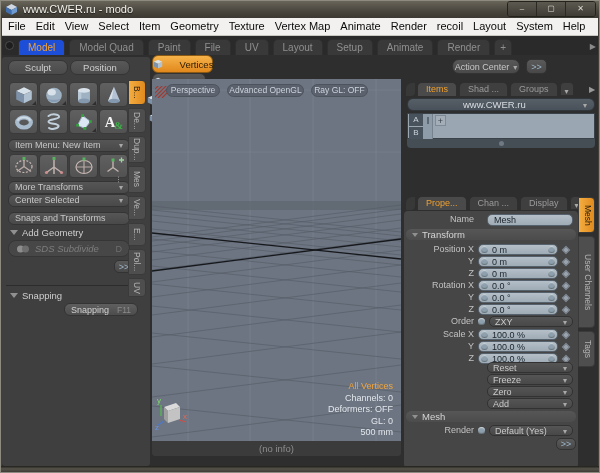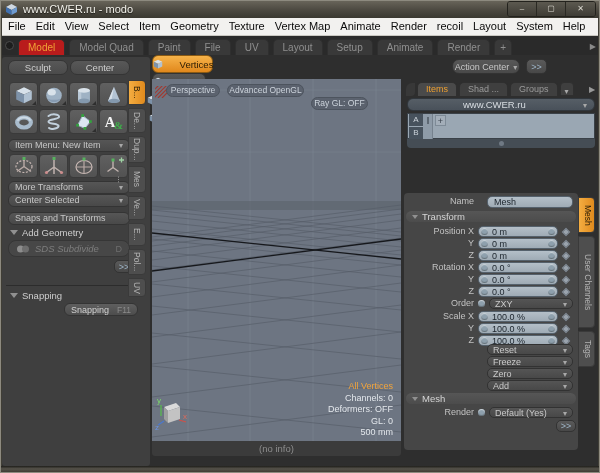--- a/index.html
+++ b/index.html
@@ -16,21 +16,21 @@
   .win-btns { position:absolute; right:4px; top:1px; display:flex; border:1px solid #23221d; border-radius:3px; overflow:hidden; }
   .win-btn { width:29px; height:14px; background:linear-gradient(#5c5950,#3e3c35); border-right:1px solid #2a2923; color:#dddbd2; font-size:8px; line-height:14px; text-align:center; }
   .win-btn:last-child { border-right:none; }
 
   .menubar { left:0; top:18px; width:600px; height:18px; background:#f2f1ef; border-bottom:1px solid #c9c7c1; display:flex; align-items:center; padding-left:3px; }
   .menu-item { font-size:11px; color:#0a0a0a; padding:0 5px; line-height:17px; }
 
   .layout-tabs { left:0; top:36px; width:600px; height:19px; background:#2a2a2a; display:flex; align-items:flex-end; }
   .lt-corner { width:9px; height:9px; border-radius:50%; background:#1d1d1d; border:1px solid #4b4b4b; margin:0 4px 5px 5px; }
   .l-tab { height:16px; line-height:16px; font-size:10px; color:#8f8f8f; background:#393939; border:1px solid #2f2f2f; border-bottom:none; border-radius:5px 5px 0 0; padding:0 9px; margin-right:4px; }
-  .l-tab.active { background:#b91c1c; color:#f0a235; }
+  .l-tab.active { background:#1d4ed8; color:#f0a235; }
   .lt-arrow { position:absolute; right:4px; top:42px; color:#8a8a8a; font-size:8px; }
 
   .frame-left { left:0; top:18px; width:2px; height:449px; background:#403e36; }
   .frame-right { left:598px; top:18px; width:2px; height:449px; background:#403e36; }
   .frame-bottom { left:0; top:466px; width:600px; height:7px; background:linear-gradient(#1f1e1a,#55524a 40%,#37352e); }
 
   .main { left:0; top:55px; width:600px; height:411px; background:#2e2e2e; }
   .main > * { position:absolute; }
 
   
@@ -86,21 +86,21 @@
   .scene-drop { left:3px; top:18px; width:188px; height:13px; background:linear-gradient(#565e66,#49515a); border:1px solid #31373d; border-radius:6px; display:flex; align-items:center; padding:0 7px; color:#d7dce1; font-size:9.5px; }
   .scene-drop .grow { flex:1;margin-left:48px; }
   .item-list { left:3px; top:33px; width:188px; height:26px; background:#9aa7b3; border:1px solid #3a4148; position:absolute; }
   .il-cell { position:absolute; background:#47525d; color:#ccd3da; font-size:8px; text-align:center; line-height:12px; }
   .il-icon-col { position:absolute; left:15px; top:0; width:10px; height:26px; background:#8e9ba8; border-right:1px solid #76828e; }
   .il-icon-col::after { content:""; position:absolute; left:4px; top:3px; width:2px; height:7px; background:#5d6873; }
   .il-plus { position:absolute; left:27px; top:1px; width:11px; height:11px; color:#39424c; font-size:9px; line-height:11px; text-align:center; border:1px solid #7e8b97; background:#a3aeb9; }
   .il-scroll { left:3px; top:59px; width:188px; height:9px; background:#454d55; border-radius:0 0 4px 4px; position:absolute; }
   .il-scroll::after { content:""; position:absolute; left:50%; top:2px; width:5px; height:5px; margin-left:-2px; border-radius:50%; background:#6f7984; }
 
-  .props-panel { left:0; top:113px; width:174px; height:257px; background:#464646; border-radius:4px; }
+  .props-panel { left:0; top:131px; width:174px; height:257px; background:#464646; border-radius:4px; }
   .props-panel > * { position:absolute; }
   .prop-label { width:70px; text-align:right; color:#c2c2c2; font-size:9px; line-height:11px; }
   .hdr-bar { left:2px; width:170px; height:11px; background:linear-gradient(#565656,#4c4c4c); border-radius:6px; display:flex; align-items:center; gap:4px; padding:0 6px; color:#d5d5d5; font-size:9.5px; }
   .hdr-bar .tri-icon { border-top-width:4px; border-left-width:3.5px; border-right-width:3.5px; }
   .field { background:linear-gradient(#b4bfc8,#9fabb5); border:1px solid #55616c; border-radius:5px; color:#1c242c; font-size:9px; display:flex; align-items:center; }
   .knob { width:7px; height:7px; border-radius:50%; background:#8ea0ad; box-shadow:inset 0 1px 1px rgba(255,255,255,.55), inset 0 -1px 1px rgba(0,0,0,.3); }
   .diamond { width:6px; height:6px; background:#9aa3ad; border:1px solid #6f7780; transform:rotate(45deg); }
   .ddown { background:linear-gradient(#555,#484848); border:1px solid #323232; border-radius:5px; color:#c9c9c9; font-size:9px; display:flex; align-items:center; padding:0 5px; }
   .ddown .grow { flex:1; }
   .prop-row { display:flex; align-items:center; position:absolute; left:0; width:174px; height:11px; gap:4px; }
@@ -161,21 +161,21 @@
       <span class="l-tab">Render</span>
       <span class="l-tab" style="padding: 0px 5px;">+</span>
     </div>
   <span class="abs lt-arrow">▶</span>
 
   <div class="abs main">
 
     <div class="left-panel">
       <div class="lp-split">
         <div class="lp-btn">Sculpt</div>
-        <div class="lp-btn">Center</div>
+        <div class="lp-btn">Position</div>
       </div>
       <div id="tool-grid">
           <div class="tool-cell variant" style="left: 7px; top: 25px;">
             <span style="display: flex;">
               <svg width="22" height="22" viewBox="0 0 24 24">
                 <polygon points="12,3.5 20.5,7.5 12,11.5 3.5,7.5" fill="#d7e1ea"></polygon>
                 <polygon points="3.5,7.5 12,11.5 12,21 3.5,17" fill="#7d92a9"></polygon>
                 <polygon points="20.5,7.5 12,11.5 12,21 20.5,17" fill="#b0c1d2"></polygon>
               </svg>
             </span>
@@ -438,21 +438,21 @@
               <path d="M-1 4 L4 -1"></path>
               <path d="M-1 8 L8 -1"></path>
               <path d="M-1 12 L12 -1"></path>
               <path d="M3 12 L12 3"></path>
               <path d="M7 12 L12 7"></path>
             </g>
           </svg></span>
       <div class="vp-pills" id="vp-pills">
           <div class="pill" style="width: 54px;">Perspective</div>
           <div class="pill" style="width: 77px;">Advanced OpenGL</div>
-          <div class="pill" style="width: 57px; margin-top: 13px;">Ray GL: OFF</div>
+          <div class="pill" style="width: 57px;">Ray GL: OFF</div>
         </div>
       <span class="vp-axis"><svg width="36" height="36" viewBox="0 0 36 36">
             <text x="3" y="8" font-size="8" fill="#7ddc6a">y</text>
             <line x1="7" y1="10" x2="7" y2="21" stroke="#58c04a" stroke-width="1.2"></line>
             <polygon points="10,12 22,8 26,12 14,16" fill="#dadada"></polygon>
             <polygon points="10,12 14,16 14,28 10,24" fill="#9f9f9f"></polygon>
             <polygon points="26,12 14,16 14,28 26,24" fill="#c3c3c3"></polygon>
             <line x1="25" y1="25" x2="32" y2="27" stroke="#d05048" stroke-width="1.2"></line>
             <text x="29" y="24" font-size="8" fill="#e06a5a">x</text>
             <line x1="10" y1="26" x2="4" y2="30" stroke="#4a78d0" stroke-width="1.2"></line>

